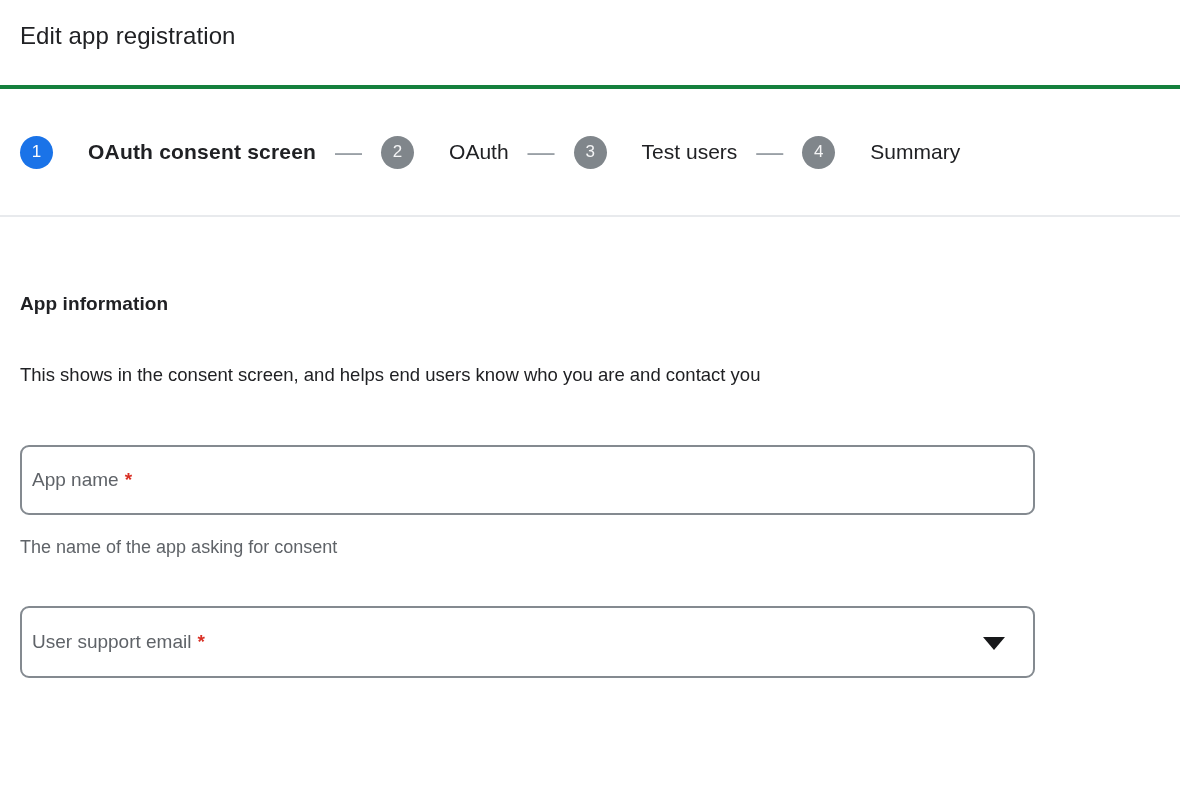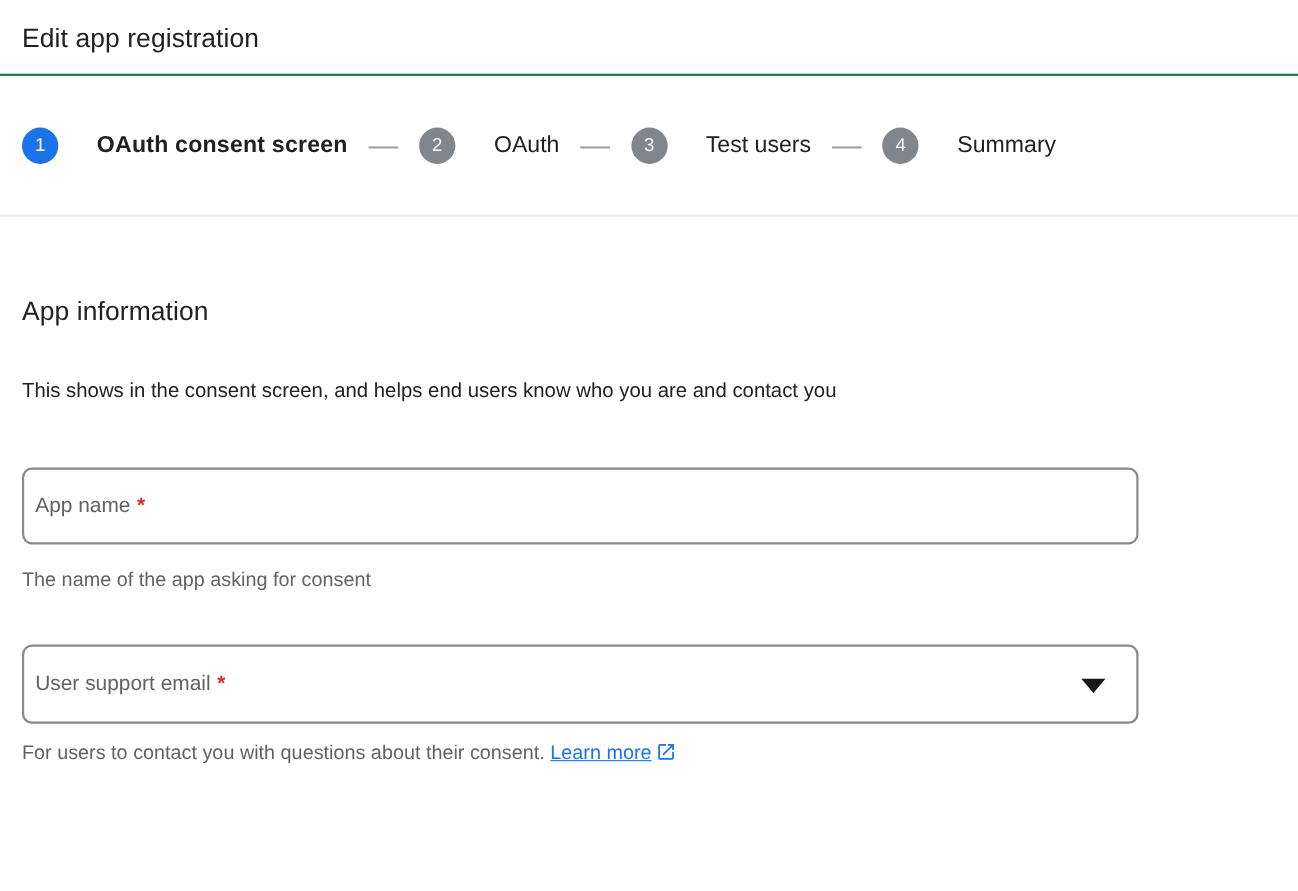--- a/index.html
+++ b/index.html
@@ -7,23 +7,23 @@
   body {
     width: 1180px; height: 810px;
     background: #ffffff;
     font-family: "Liberation Sans", "DejaVu Sans", sans-serif;
     color: #202124;
     overflow: hidden;
   }
 
   
   .page-header {
-    height: 69px;
+    height: 89px;
     padding: 22px 20px 0 20px;
-    border-bottom: 2px solid #15803d;
+    border-bottom: 4px solid #15803d;
   }
   .page-title {
     font-size: 24px;
     font-weight: 500;
     line-height: 28px;
     letter-spacing: 0.1px;
   }
 
   
   .stepper {
@@ -58,22 +58,22 @@
     line-height: 1;
     margin: 0 19px;
     font-weight: 400;
     user-select: none;
   }
 
   
   .main { padding: 0 20px; }
   .section-heading {
     margin: 70px 0 0 0;
-    font-size: 24px;
-    font-weight: 400;
+    font-size: 19px;
+    font-weight: 700;
     line-height: 33px;
     letter-spacing: 0.1px;
   }
   .section-description {
     margin: 32px 0 0 0;
     width: 790px;
     font-size: 18.5px;
     line-height: 45px;
     color: #202124;
   }
@@ -163,18 +163,13 @@
     <span class="field-label">App name</span>
     <span class="required-marker">*</span>
   </div>
   <div class="helper-text">The name of the app asking for consent</div>
 
   <div class="field-box field-support-email" role="combobox">
     <span class="field-label">User support email</span>
     <span class="required-marker">*</span>
     <span class="dropdown-caret"></span>
   </div>
-  <div class="helper-text helper-support-email">
-    <span>For users to contact you with questions about their consent.</span><a class="learn-more-link">Learn more</a><svg class="external-link-icon" viewBox="0 0 24 24">
-        <path d="M19 19H5V5h7V3H5a2 2 0 0 0-2 2v14a2 2 0 0 0 2 2h14c1.1 0 2-.9 2-2v-7h-2v7zM14 3v2h3.59l-9.83 9.83 1.41 1.41L19 6.41V10h2V3h-7z"></path>
-      </svg>
-  </div>
 </div>
 
 </body></html>

